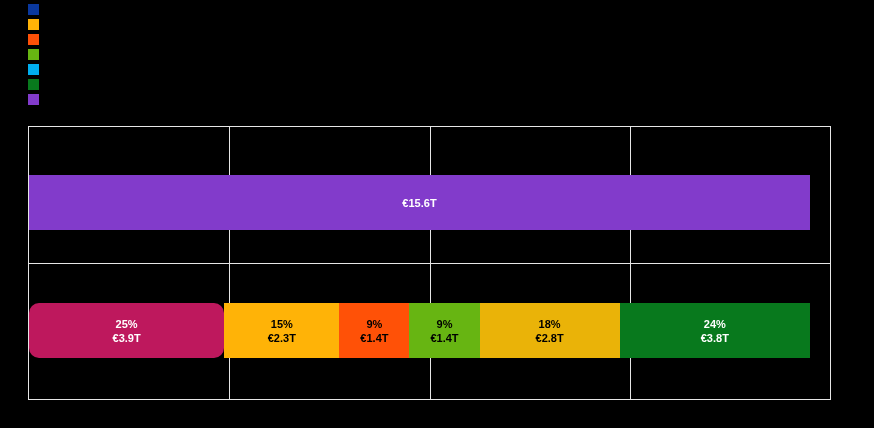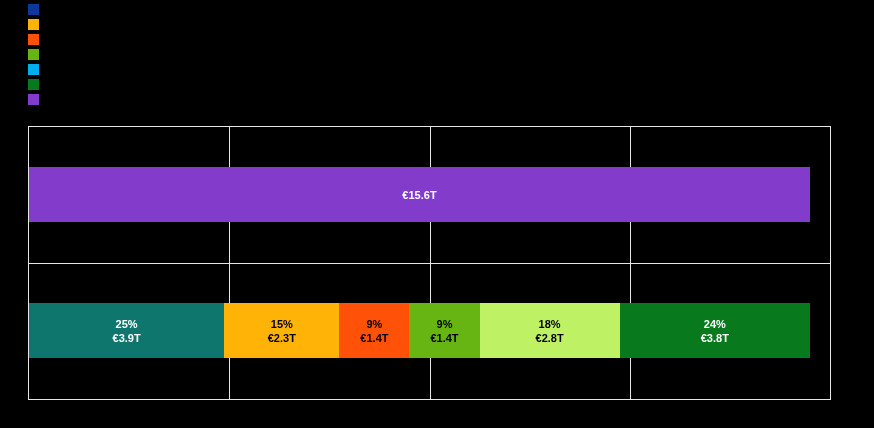--- a/index.html
+++ b/index.html
@@ -119,46 +119,46 @@
       <div class="legend-item">
         <span class="legend-swatch" style="background: rgb(130, 59, 203);"></span>
         <span class="legend-label"></span>
       </div>
     </div>
   <div id="plot">
       <div class="vgrid" style="left: 25%;"></div>
       <div class="vgrid" style="left: 50%;"></div>
       <div class="vgrid" style="left: 75%;"></div>
       <div class="row-divider"></div>
-      <div class="bar-row" style="top: 0px;">
+      <div class="bar-row" style="top: 8px;">
         <div class="bar">
           <div class="bar-segment" style="width: 97.5%; background: rgb(130, 59, 203); color: rgb(255, 255, 255);">
             <div class="seg-line">€15.6T</div>
           </div>
         </div>
       </div>
       <div class="bar-row" style="top: 136px;">
         <div class="bar">
-          <div class="bar-segment" style="width: 24.375%; background: #0f766e; color: rgb(255, 255, 255);">
+          <div class="bar-segment" style="width: 24.375%; background: #be185d; color: rgb(255, 255, 255); border-radius: 10px;">
             <div class="seg-line">25%</div>
             <div class="seg-line">€3.9T</div>
           </div>
           <div class="bar-segment" style="width: 14.375%; background: rgb(255, 179, 7); color: rgb(0, 0, 0); justify-content: center;">
             <div class="seg-line">15%</div>
             <div class="seg-line">€2.3T</div>
           </div>
           <div class="bar-segment" style="width: 8.75%; background: rgb(255, 81, 7); color: rgb(0, 0, 0);">
             <div class="seg-line">9%</div>
             <div class="seg-line">€1.4T</div>
           </div>
           <div class="bar-segment" style="width: 8.75%; background: rgb(103, 181, 18); color: rgb(0, 0, 0);">
             <div class="seg-line">9%</div>
             <div class="seg-line">€1.4T</div>
           </div>
-          <div class="bar-segment" style="width: 17.5%; background: #bef264; color: rgb(0, 0, 0); text-align: right;">
+          <div class="bar-segment" style="width: 17.5%; background: #eab308; color: rgb(0, 0, 0); text-align: right;">
             <div class="seg-line">18%</div>
             <div class="seg-line">€2.8T</div>
           </div>
           <div class="bar-segment" style="width: 23.75%; background: rgb(8, 121, 29); color: rgb(255, 255, 255); text-align: center;">
             <div class="seg-line">24%</div>
             <div class="seg-line">€3.8T</div>
           </div>
         </div>
       </div>
     </div>

